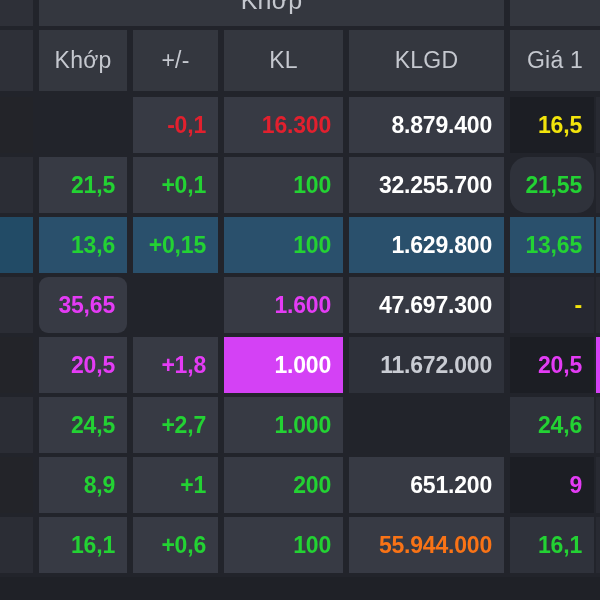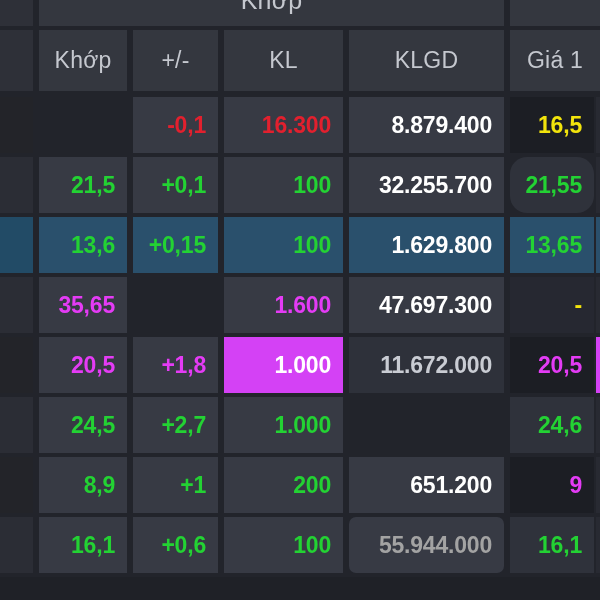--- a/index.html
+++ b/index.html
@@ -77,21 +77,21 @@
     <div class="cell" style="grid-area: 7 / 11; color: rgb(35, 210, 51); background: rgb(47, 50, 59); border-radius: 17px;">21,55</div>
     <div style="grid-area: 7 / 13; background: rgb(40, 42, 50);"></div>
     <div class="cell" style="grid-area: 9 / 1; background: rgb(34, 75, 102);"></div>
     <div class="cell" style="grid-area: 9 / 3; color: rgb(35, 210, 51); background: rgb(42, 80, 108);">13,6</div>
     <div class="cell" style="grid-area: 9 / 5; color: rgb(35, 210, 51); background: rgb(42, 80, 108);">+0,15</div>
     <div class="cell" style="grid-area: 9 / 7; color: rgb(35, 210, 51); background: rgb(42, 80, 108);">100</div>
     <div class="cell" style="grid-area: 9 / 9; color: rgb(255, 255, 255); background: rgb(42, 80, 108); padding-left: 28px;">1.629.800</div>
     <div class="cell" style="grid-area: 9 / 11; color: rgb(35, 210, 51); background: rgb(42, 80, 108);">13,65</div>
     <div style="grid-area: 9 / 13; background: rgb(42, 80, 108);"></div>
     <div class="cell" style="grid-area: 11 / 1; background: rgb(43, 45, 53);"></div>
-    <div class="cell" style="grid-area: 11 / 3; color: rgb(228, 59, 245); background: rgb(55, 58, 68);">35,65</div>
+    <div class="cell" style="grid-area: 11 / 3; color: rgb(228, 59, 245); background: rgb(55, 58, 68); border-radius: 9px;">35,65</div>
     <div class="cell" style="grid-area: 11 / 7; color: rgb(228, 59, 245); background: rgb(55, 58, 68);">1.600</div>
     <div class="cell" style="grid-area: 11 / 9; color: rgb(255, 255, 255); background: rgb(55, 58, 68);">47.697.300</div>
     <div class="cell" style="grid-area: 11 / 11; color: rgb(242, 228, 12); background: rgb(38, 40, 49);">-</div>
     <div style="grid-area: 11 / 13; background: rgb(40, 42, 50);"></div>
     <div class="cell" style="grid-area: 13 / 1; background: rgb(35, 36, 41);"></div>
     <div class="cell" style="grid-area: 13 / 3; color: rgb(228, 59, 245); background: rgb(55, 58, 68);">20,5</div>
     <div class="cell" style="grid-area: 13 / 5; color: rgb(228, 59, 245); background: rgb(55, 58, 68);">+1,8</div>
     <div class="cell" style="grid-area: 13 / 7; color: rgb(255, 255, 255); background: rgb(212, 65, 245);">1.000</div>
     <div class="cell" style="grid-area: 13 / 9; color: rgb(201, 204, 211); background: rgb(46, 49, 58);">11.672.000</div>
     <div class="cell" style="grid-area: 13 / 11; color: rgb(228, 59, 245); background: rgb(28, 30, 36);">20,5</div>
@@ -106,17 +106,17 @@
     <div class="cell" style="grid-area: 17 / 3; color: rgb(35, 210, 51); background: rgb(55, 58, 68); padding-left: 16px;">8,9</div>
     <div class="cell" style="grid-area: 17 / 5; color: rgb(35, 210, 51); background: rgb(55, 58, 68);">+1</div>
     <div class="cell" style="grid-area: 17 / 7; color: rgb(35, 210, 51); background: rgb(55, 58, 68);">200</div>
     <div class="cell" style="grid-area: 17 / 9; color: rgb(255, 255, 255); background: rgb(55, 58, 68);">651.200</div>
     <div class="cell" style="grid-area: 17 / 11; color: rgb(228, 59, 245); background: rgb(28, 30, 36);">9</div>
     <div style="grid-area: 17 / 13; background: rgb(40, 42, 50);"></div>
     <div class="cell" style="grid-area: 19 / 1; background: rgb(43, 45, 53);"></div>
     <div class="cell" style="grid-area: 19 / 3; color: rgb(35, 210, 51); background: rgb(55, 58, 68);">16,1</div>
     <div class="cell" style="grid-area: 19 / 5; color: rgb(35, 210, 51); background: rgb(55, 58, 68);">+0,6</div>
     <div class="cell" style="grid-area: 19 / 7; color: rgb(35, 210, 51); background: rgb(55, 58, 68);">100</div>
-    <div class="cell" style="grid-area: 19 / 9; color: #a3a3a3; background: rgb(55, 58, 68); border-radius: 7px;">55.944.000</div>
+    <div class="cell" style="grid-area: 19 / 9; color: #f97316; background: rgb(55, 58, 68);">55.944.000</div>
     <div class="cell" style="grid-area: 19 / 11; color: rgb(35, 210, 51); background: rgb(47, 50, 59);">16,1</div>
     <div style="grid-area: 19 / 13; background: rgb(40, 42, 50);"></div>
     <div class="bottom" style="background: rgb(31, 33, 39);"></div>
 </div>
 
 </body></html>

